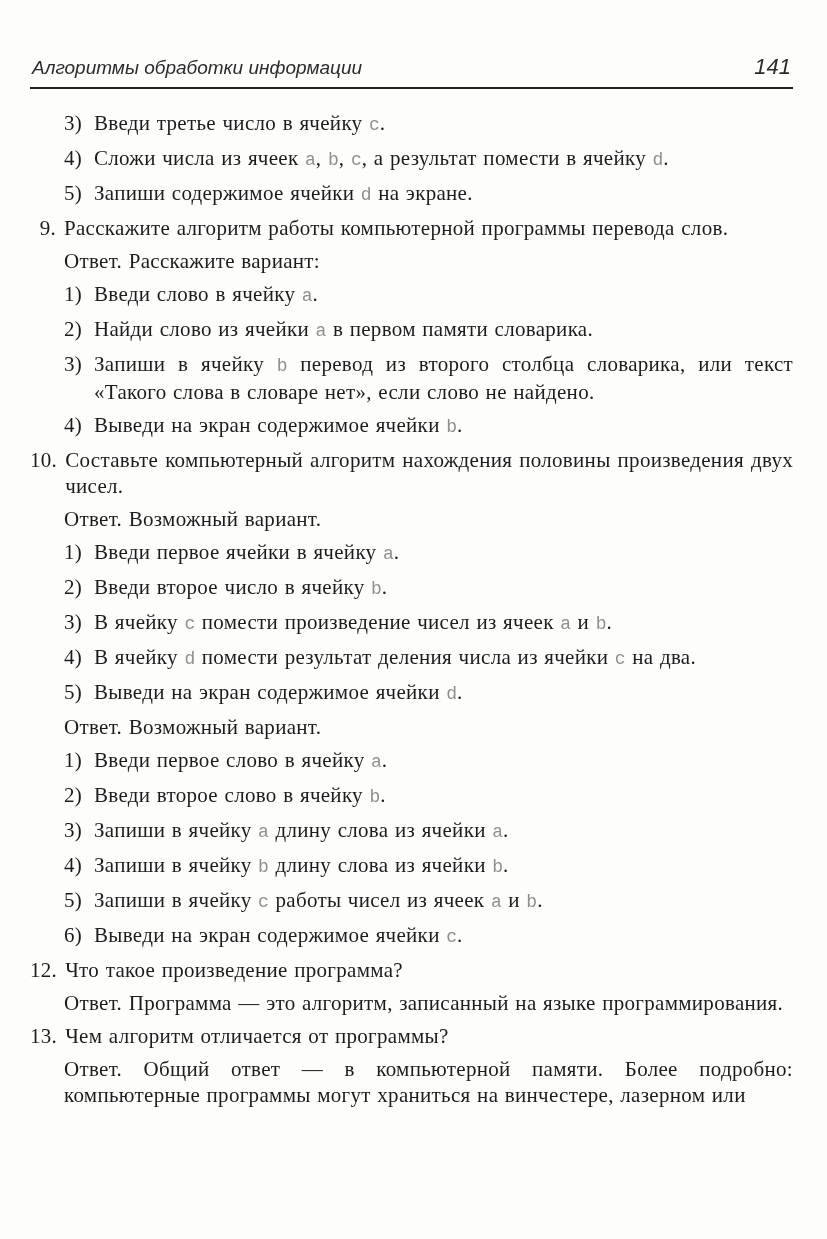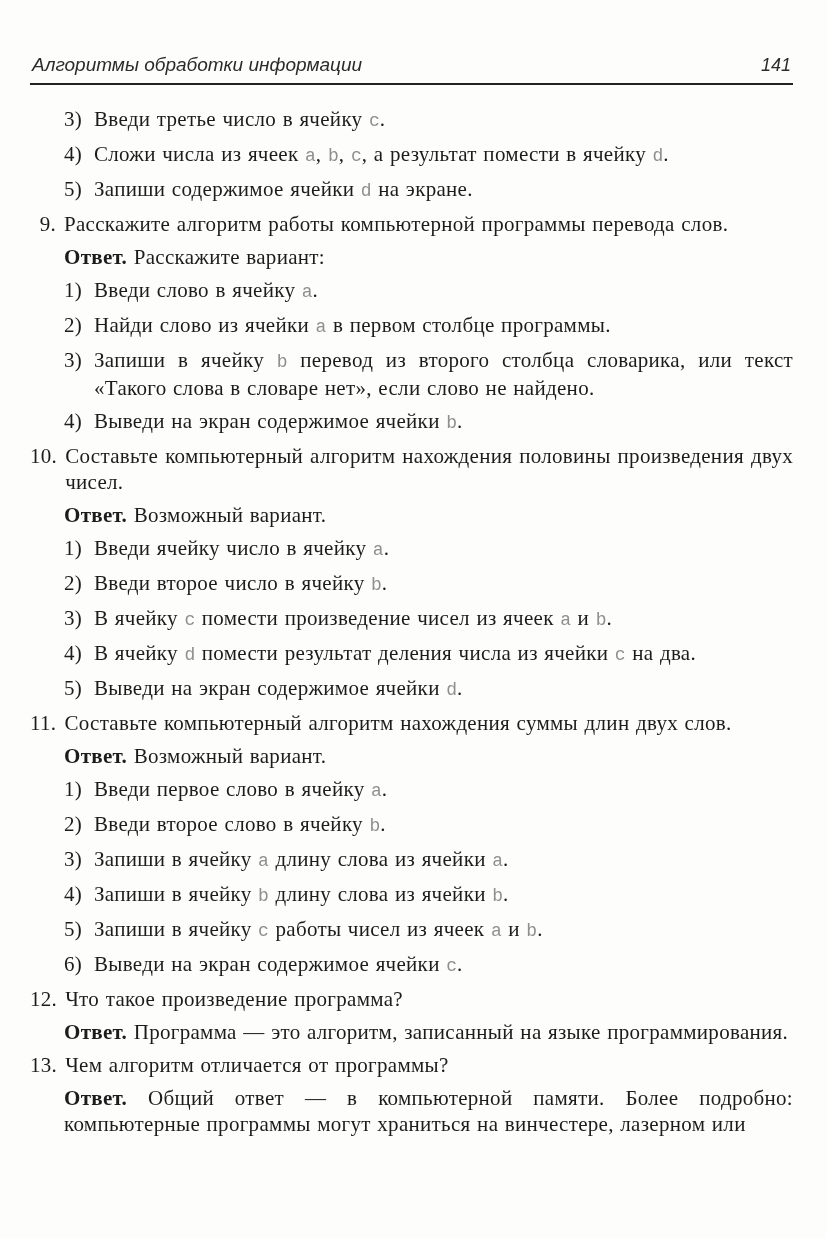--- a/index.html
+++ b/index.html
@@ -18,21 +18,21 @@
   .running-head {
     display: flex;
     justify-content: space-between;
     align-items: baseline;
     font-family: "Liberation Sans", sans-serif;
     font-style: italic;
     font-size: 19px;
     color: #2b2b2b;
     padding: 0 2px;
   }
-  .head-page { font-size: 18px; }
+  .head-page { font-size: 22px; }
   .rule {
     border-bottom: 2px solid #222222;
     margin-top: 7px;
   }
   .content {
     margin-top: 21px;
     font-size: 21px;
     line-height: 26px;
     letter-spacing: 0.3px;
     word-spacing: 1px;
@@ -47,21 +47,21 @@
     padding-right: 8px;
     white-space: nowrap;
   }
   .block.sub { margin-left: 34px; }
   .block.sub > .marker {
     flex: 0 0 30px;
     white-space: nowrap;
   }
   .block .text { flex: 1 1 auto; }
   .block.answer { margin-left: 34px; }
-  .lead { font-weight: bold; }
+  .lead { font-weight: normal; }
   .cell {
     font-family: "Liberation Mono", "DejaVu Sans Mono", monospace;
     color: #8f8f8f;
     font-size: 18px;
     letter-spacing: 0;
   }
 </style>
 </head>
 <body>
 
@@ -90,60 +90,56 @@
       </div>
       <div class="block answer">
         <div class="text"><b class="lead">Ответ.</b> <span class="seg">Расскажите вариант:</span></div>
       </div>
       <div class="block sub">
         <span class="marker">1)</span>
         <div class="text"><span class="seg">Введи слово в ячейку </span><span class="cell">a</span><span class="seg">.</span></div>
       </div>
       <div class="block sub">
         <span class="marker">2)</span>
-        <div class="text"><span class="seg">Найди слово из ячейки </span><span class="cell">a</span><span class="seg"> в первом столбце программы.</span></div>
+        <div class="text"><span class="seg">Найди слово из ячейки </span><span class="cell">a</span><span class="seg"> в первом памяти словарика.</span></div>
       </div>
       <div class="block sub">
         <span class="marker">3)</span>
         <div class="text"><span class="seg">Запиши в ячейку </span><span class="cell">b</span><span class="seg"> перевод из второго столбца словарика, или текст «Такого слова в словаре нет», если слово не найдено.</span></div>
       </div>
       <div class="block sub">
         <span class="marker">4)</span>
         <div class="text"><span class="seg">Выведи на экран содержимое ячейки </span><span class="cell">b</span><span class="seg">.</span></div>
       </div>
       <div class="block main">
         <span class="marker">10.</span>
         <div class="text"><span class="seg">Составьте компьютерный алгоритм нахождения половины произведения двух чисел.</span></div>
       </div>
       <div class="block answer">
         <div class="text"><b class="lead">Ответ.</b> <span class="seg">Возможный вариант.</span></div>
       </div>
       <div class="block sub">
         <span class="marker">1)</span>
-        <div class="text"><span class="seg">Введи ячейку число в ячейку </span><span class="cell">a</span><span class="seg">.</span></div>
+        <div class="text"><span class="seg">Введи первое ячейки в ячейку </span><span class="cell">a</span><span class="seg">.</span></div>
       </div>
       <div class="block sub">
         <span class="marker">2)</span>
         <div class="text"><span class="seg">Введи второе число в ячейку </span><span class="cell">b</span><span class="seg">.</span></div>
       </div>
       <div class="block sub">
         <span class="marker">3)</span>
         <div class="text"><span class="seg">В ячейку </span><span class="cell">c</span><span class="seg"> помести произведение чисел из ячеек </span><span class="cell">a</span><span class="seg"> и </span><span class="cell">b</span><span class="seg">.</span></div>
       </div>
       <div class="block sub">
         <span class="marker">4)</span>
         <div class="text"><span class="seg">В ячейку </span><span class="cell">d</span><span class="seg"> помести результат деления числа из ячейки </span><span class="cell">c</span><span class="seg"> на два.</span></div>
       </div>
       <div class="block sub">
         <span class="marker">5)</span>
         <div class="text"><span class="seg">Выведи на экран содержимое ячейки </span><span class="cell">d</span><span class="seg">.</span></div>
-      </div>
-      <div class="block main">
-        <span class="marker">11.</span>
-        <div class="text"><span class="seg">Составьте компьютерный алгоритм нахождения суммы длин двух слов.</span></div>
       </div>
       <div class="block answer">
         <div class="text"><b class="lead">Ответ.</b> <span class="seg">Возможный вариант.</span></div>
       </div>
       <div class="block sub">
         <span class="marker">1)</span>
         <div class="text"><span class="seg">Введи первое слово в ячейку </span><span class="cell">a</span><span class="seg">.</span></div>
       </div>
       <div class="block sub">
         <span class="marker">2)</span>

